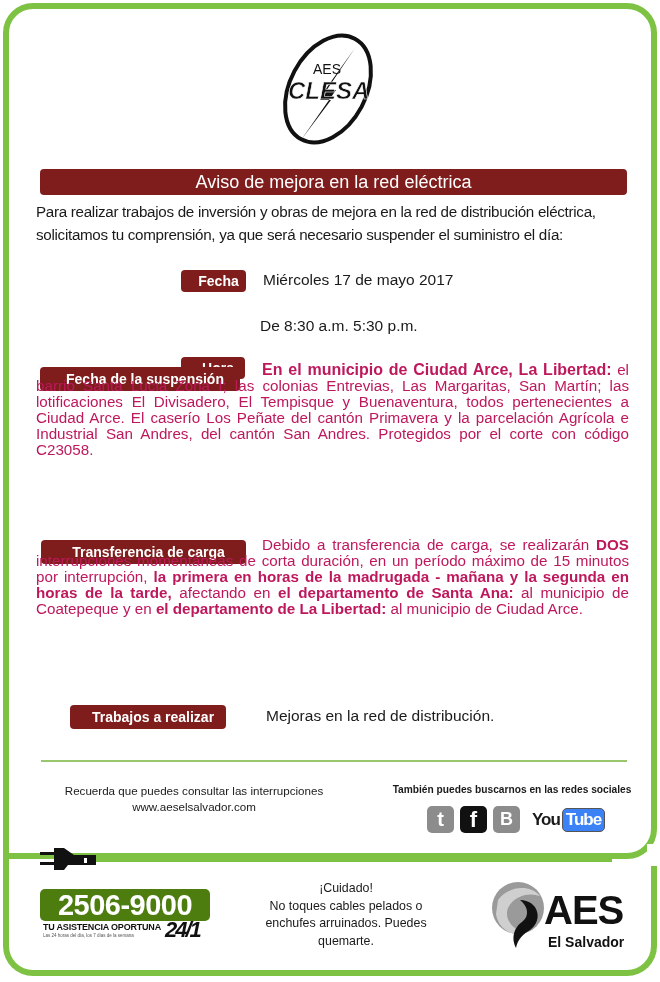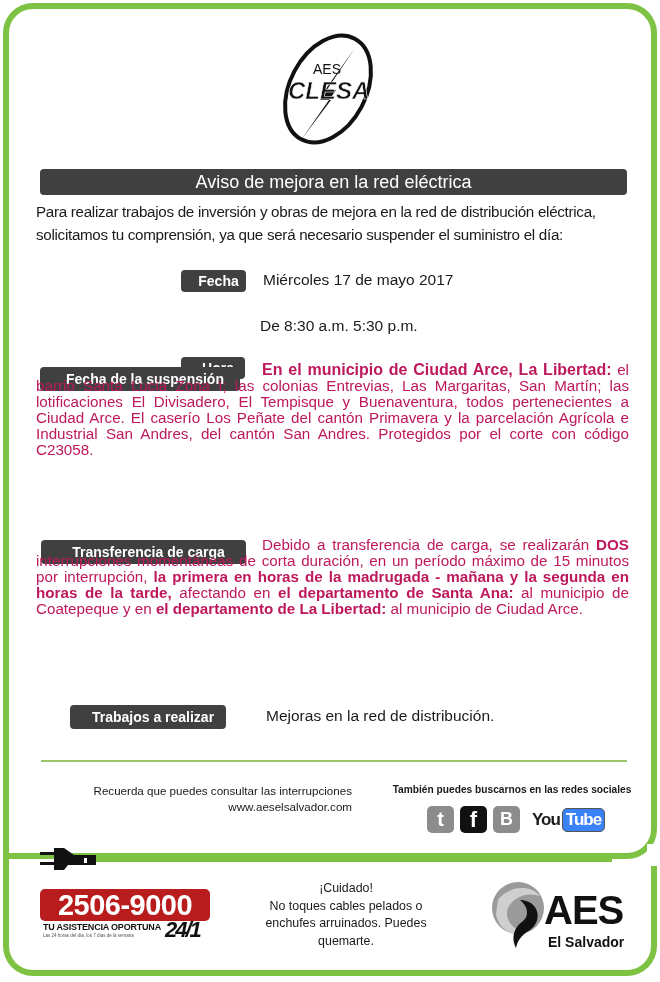--- a/index.html
+++ b/index.html
@@ -21,21 +21,21 @@
   }
   .plug-line {
     position: absolute; left: 96px; top: 855px; width: 516px; height: 7px; background: #7dc242;
   }
 
   
   .logo-clesa { position: absolute; left: 273px; top: 28px; width: 110px; height: 122px; }
   .logo-clesa svg { width: 100%; height: 100%; }
 
   .green-pill {
-    background: #404040; color: #fff; font-weight: bold; border-radius: 4px;
+    background: #7f1d1d; color: #fff; font-weight: bold; border-radius: 4px;
     display: flex; align-items: center; justify-content: center;
     font-family: "Liberation Sans", sans-serif;
   }
 
   .title-bar {
     position: absolute; left: 40px; top: 169px; width: 587px; height: 26px; font-size: 18px;
     font-weight: normal;
   }
 
   .intro {
@@ -49,39 +49,39 @@
 
   .para {
     position: absolute; font-family: Liberation Sans, sans-serif; font-size: 15.2px;
     line-height: 16px; text-align: justify; color: #be185d;
   }
   .para b { font-weight: bold; }
 
   .divider { position: absolute; left: 41px; top: 760px; width: 586px; height: 2px; background: #9bc76c; }
 
   .consult {
-    position: absolute; left: 36px; top: 783px; width: 316px; text-align: right;
+    position: absolute; left: 36px; top: 783px; width: 316px; text-align: center;
     font-family: "Liberation Sans", sans-serif; font-size: 11.6px; line-height: 15.5px; color: #1a1a1a;
   }
   .social-caption {
     position: absolute; left: 388px; top: 784px; width: 248px; text-align: center;
     font-family: "Liberation Sans", sans-serif; font-size: 10.2px; font-weight: bold; color: #1a1a1a;
   }
   .social-row { position: absolute; left: 427px; top: 806px; display: flex; gap: 6px; align-items: center; }
   .social-icon {
     width: 27px; height: 27px; border-radius: 5px; display: flex; align-items: center; justify-content: center;
     color: #fff; font-weight: bold; font-family: "Liberation Sans", sans-serif;
   }
   .yt { display: flex; align-items: center; margin-left: 6px; font-family: "Liberation Sans", sans-serif; font-weight: bold; font-size: 17px; letter-spacing: -1px; }
   .yt .tube { background: #3b82f6; color: #fff; border-radius: 5px; padding: 1px 3px; margin-left: 2px; border: 1px solid #555; }
 
   .plug-icon { position: absolute; left: 40px; top: 846px; width: 58px; height: 26px; }
 
   .hotline-box {
-    position: absolute; left: 40px; top: 889px; width: 170px; height: 32px; background: #b91c1c;
+    position: absolute; left: 40px; top: 889px; width: 170px; height: 32px; background: #4d7c0f;
     border-radius: 5px; color: #fff; font-family: "Liberation Sans", sans-serif; font-weight: bold;
     font-size: 29px; display: flex; align-items: center; justify-content: center; letter-spacing: -0.5px;
   }
   .hotline-sub { position: absolute; left: 43px; top: 922px; font-family: "Liberation Sans", sans-serif; font-weight: bold; font-size: 9px; color:#111; letter-spacing: -0.2px; }
   .hotline-tiny { position: absolute; left: 43px; top: 933px; font-family: "Liberation Sans", sans-serif; font-size: 4.5px; color:#555; }
   .hotline-247 { position: absolute; left: 165px; top: 917px; font-family: "Liberation Sans", sans-serif; font-weight: bold; font-size: 22px; color:#111; letter-spacing: -2px; font-style: italic; }
 
   .warning {
     position: absolute; left: 236px; top: 880px; width: 220px; text-align: center;
     font-family: "Liberation Sans", sans-serif; font-size: 12.4px; line-height: 17.5px; color: #1a1a1a;

